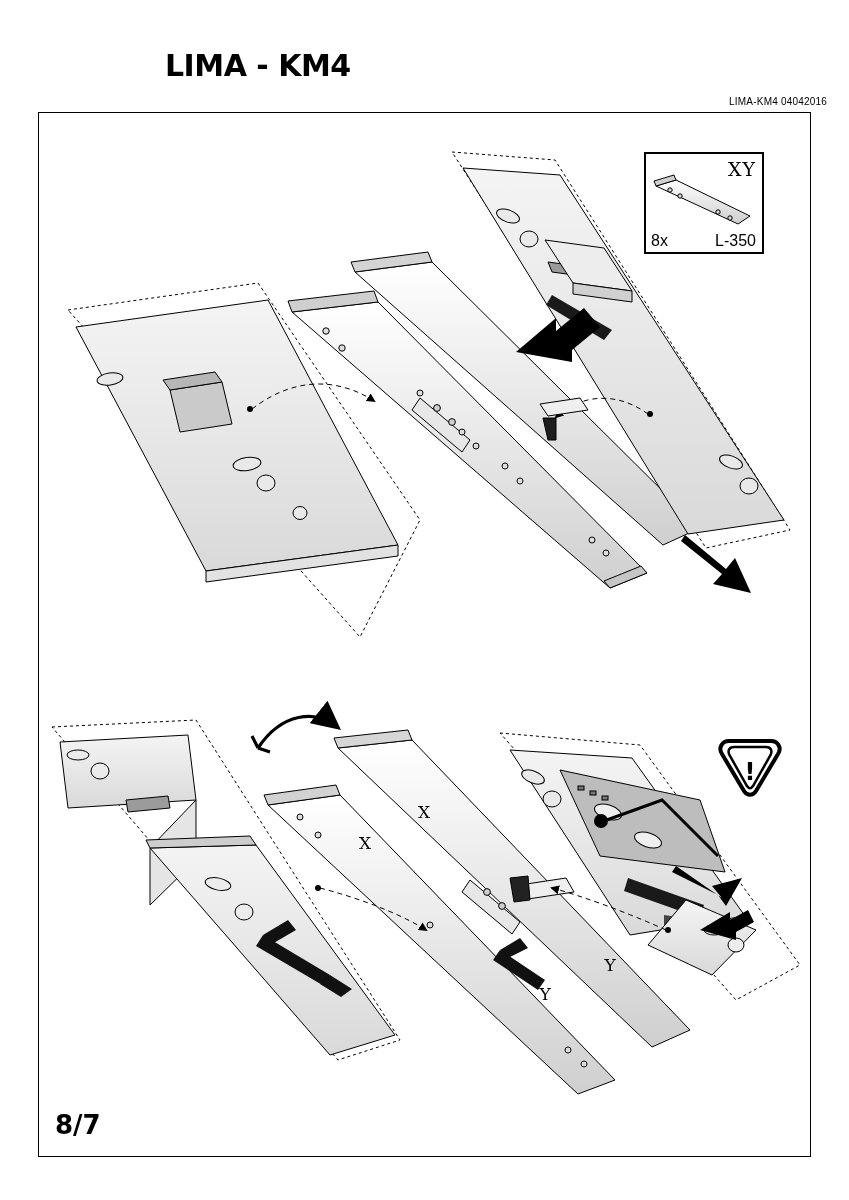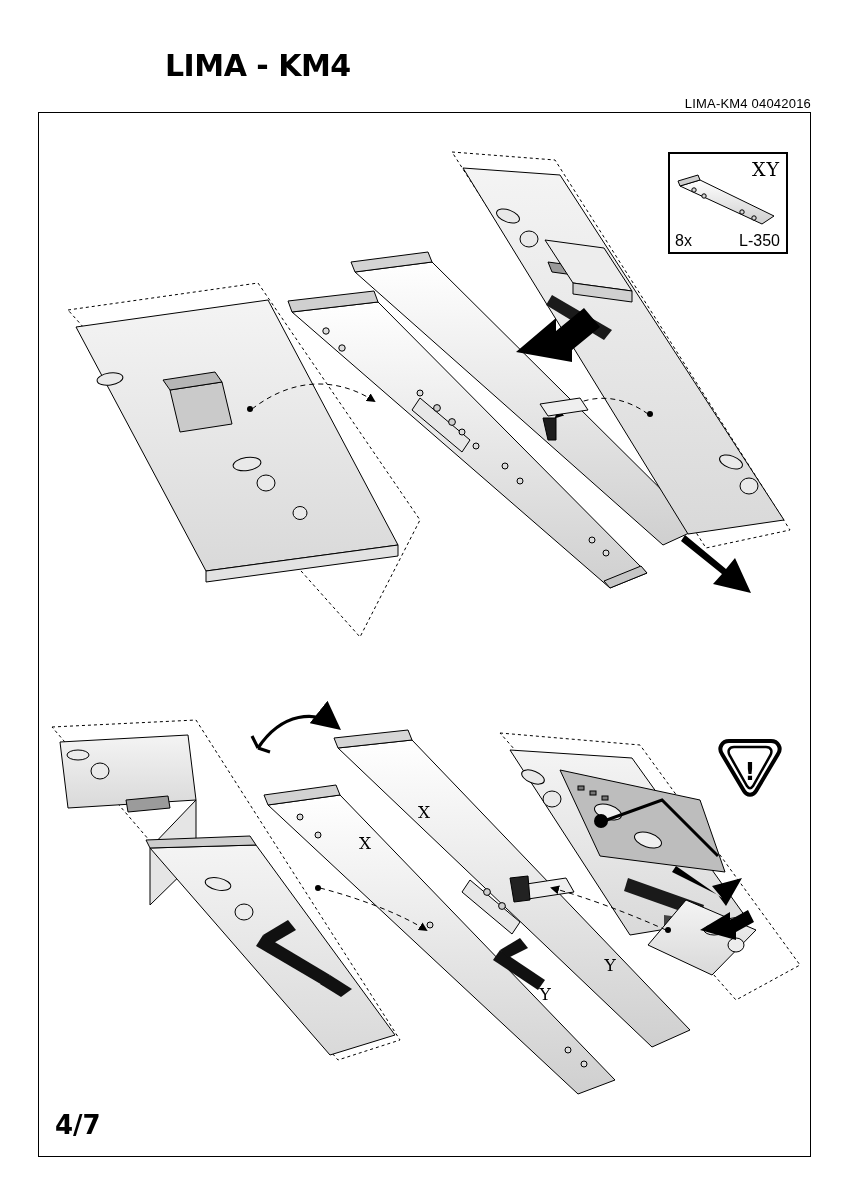--- a/index.html
+++ b/index.html
@@ -1,22 +1,22 @@
 <!DOCTYPE html>
 <html><head>
 <meta charset="utf-8">
 <style>
   html,body{margin:0;padding:0;background:#ffffff;}
   body{width:849px;height:1200px;position:relative;font-family:"Liberation Sans",sans-serif;color:#000;overflow:hidden;}
   .page{position:absolute;left:0;top:0;width:849px;height:1183px;}
   .title{position:absolute;left:165px;top:48px;font-size:30px;font-weight:bold;letter-spacing:-0.5px;font-family:"DejaVu Sans",sans-serif;}
-  .doccode{position:absolute;right:38px;top:96px;font-size:13px;letter-spacing:0.2px;}
+  .doccode{position:absolute;right:22px;top:96px;font-size:10px;letter-spacing:0.2px;}
   .frame{position:absolute;left:38px;top:112px;width:773px;height:1045px;border:1px solid #000;box-sizing:border-box;}
   .pagenum{position:absolute;left:55px;top:1110px;font-size:26px;font-weight:bold;font-family:"DejaVu Sans",sans-serif;}
-  .partsbox{position:absolute;left:644px;top:152px;width:120px;height:102px;border:2px solid #000;background:#fff;box-sizing:border-box;margin-left:24px;}
+  .partsbox{position:absolute;left:644px;top:152px;width:120px;height:102px;border:2px solid #000;background:#fff;box-sizing:border-box;}
   .partsbox .qty{position:absolute;left:5px;bottom:2px;font-size:16px;}
   .partsbox .len{position:absolute;right:6px;bottom:2px;font-size:16px;}
   .partsbox .xy{position:absolute;right:6px;top:4px;font-size:19px;font-family:"DejaVu Serif",serif;letter-spacing:1px;}
   svg{display:block;}
   .lbl{font-family:"DejaVu Serif",serif;font-size:17px;}
 </style>
 </head>
 <body>
 
 <div class="page">
@@ -230,15 +230,15 @@
         <circle cx="34" cy="42" r="2.2" fill="#d8d8d8"></circle>
         <circle cx="72" cy="58" r="2.2" fill="#d8d8d8"></circle>
         <circle cx="84" cy="64" r="2.2" fill="#d8d8d8"></circle>
       </g>
     </svg>
     <div class="xy">XY</div>
     <div class="qty">8x</div>
     <div class="len">L-350</div>
   </div>
 
-  <div class="pagenum">4/7</div>
+  <div class="pagenum">8/7</div>
 
 </div>
 
 </body></html>

